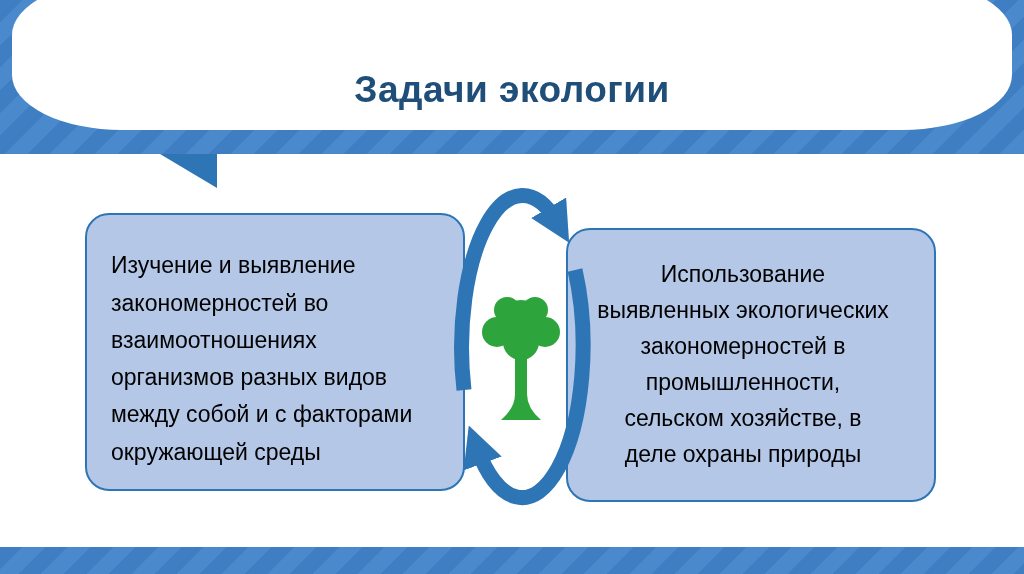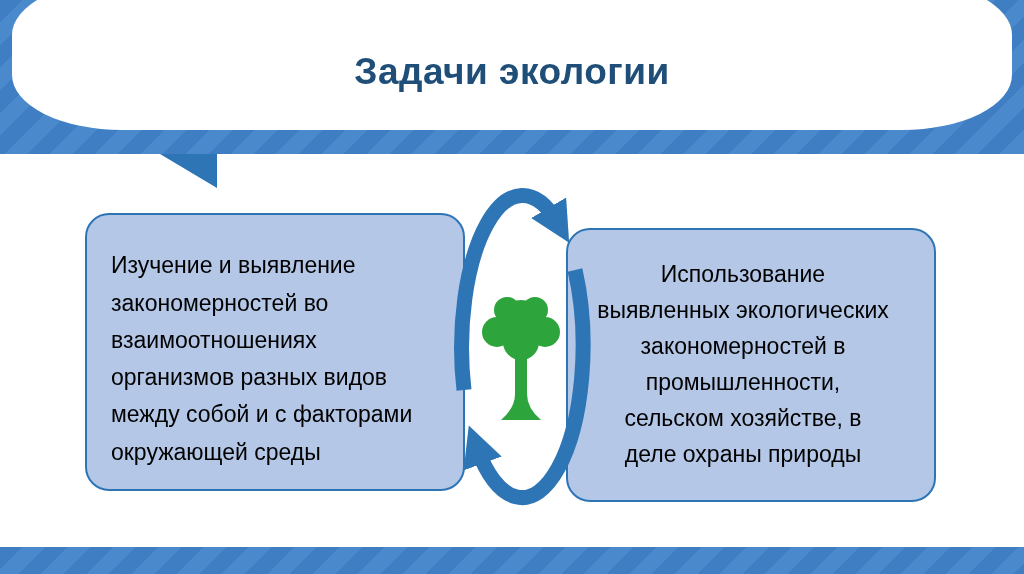--- a/index.html
+++ b/index.html
@@ -15,21 +15,21 @@
   .header{
     position:absolute;top:0;left:0;width:1024px;height:154px;z-index:1;
   }
   .title-plate{
     position:absolute;top:-20px;left:12px;right:12px;height:150px;
     background:#ffffff;border-radius:110px / 55px;
     display:flex;justify-content:center;align-items:flex-end;
     padding-bottom:18px;box-sizing:border-box;
   }
   .title-plate h1{
-    margin:18px;font-size:37px;font-weight:bold;line-height:1.15;
+    margin:0;font-size:37px;font-weight:bold;line-height:1.15;
     color:var(--title-color,#1F4E79);letter-spacing:0.5px;
   }
   .header-triangle{
     position:absolute;left:160px;top:154px;width:57px;height:34px;z-index:2;
     background:var(--arrow-blue,#2E75B6);
     clip-path:polygon(0 0,100% 0,100% 100%);
   }
   .footer-strip{
     position:absolute;bottom:0;left:0;width:1024px;height:27px;z-index:1;
   }

